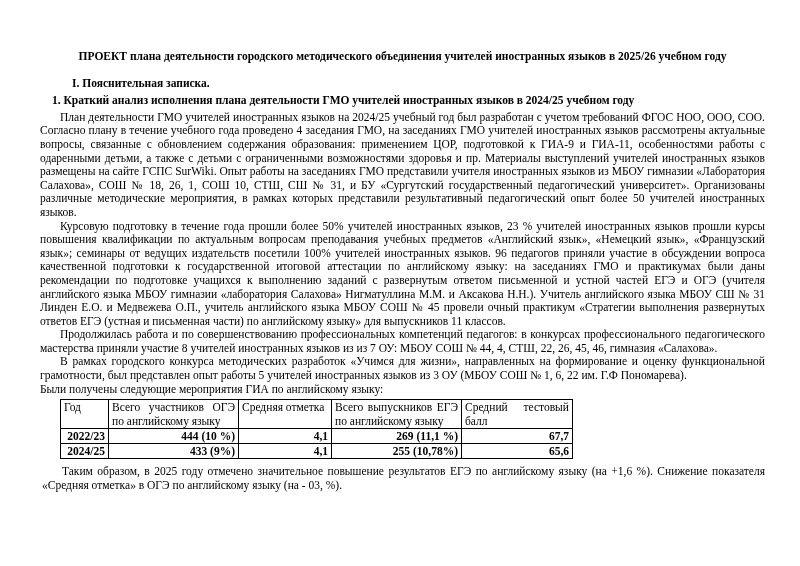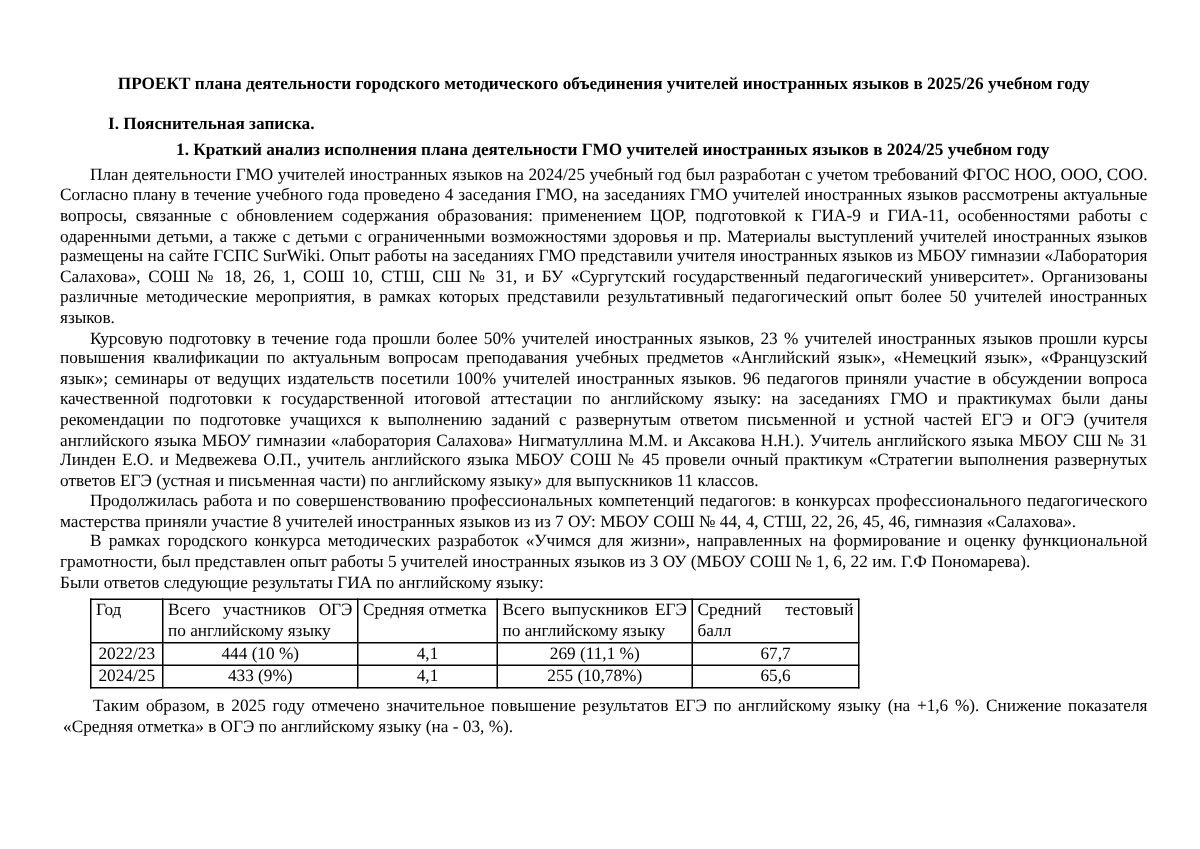--- a/index.html
+++ b/index.html
@@ -27,21 +27,20 @@
     text-align: center;
     margin: 0 0 13px 0;
   }
   .section-heading {
     font-weight: bold;
     margin: 0 0 4px 32px;
   }
   .subsection-heading {
     font-weight: bold;
     margin: 0 0 3px 12px;
-    text-align: center;
   }
   p.body-par {
     margin: 0;
     text-align: justify;
     text-indent: 20px;
   }
   p.no-indent {
     text-indent: 0;
   }
   table.results {
@@ -58,21 +57,22 @@
     font-weight: normal;
     font-size: 11.5px;
     line-height: 14px;
   }
   table.results th {
     text-align: justify;
     text-align-last: left;
     margin-left: 12px;
   }
   table.results td {
-    text-align: center;
+    text-align: right;
+    font-weight: bold;
   }
   p.closing-par {
     margin: 6px 0 0 2px;
   }
 </style>
 </head>
 <body>
 
 <div class="page">
 
@@ -83,21 +83,21 @@
   <div class="subsection-heading">1. Краткий анализ исполнения плана деятельности ГМО учителей иностранных языков в 2024/25 учебном году</div>
 
   <p class="body-par">План деятельности ГМО учителей иностранных языков на 2024/25 учебный год был разработан с учетом требований ФГОС НОО, ООО, СОО. Согласно плану в течение учебного года проведено 4 заседания ГМО, на заседаниях ГМО учителей иностранных языков рассмотрены актуальные вопросы, связанные с обновлением содержания образования: применением ЦОР, подготовкой к ГИА-9 и ГИА-11, особенностями работы с одаренными детьми, а также с детьми с ограниченными возможностями здоровья и пр. Материалы выступлений учителей иностранных языков размещены на сайте ГСПС SurWiki. Опыт работы на заседаниях ГМО представили учителя иностранных языков из МБОУ гимназии «Лаборатория Салахова», СОШ № 18, 26, 1, СОШ 10, СТШ, СШ № 31,  и БУ «Сургутский государственный педагогический университет». Организованы различные методические мероприятия, в рамках которых представили результативный педагогический опыт более 50 учителей иностранных языков.</p>
 
   <p class="body-par">Курсовую подготовку в течение года прошли более 50% учителей иностранных языков, 23 % учителей иностранных языков прошли курсы повышения квалификации по актуальным вопросам преподавания учебных предметов «Английский язык», «Немецкий язык», «Французский язык»; семинары от ведущих издательств посетили 100% учителей иностранных языков. 96 педагогов приняли участие в обсуждении вопроса качественной подготовки к государственной итоговой аттестации по английскому языку: на заседаниях ГМО и практикумах были даны рекомендации по подготовке учащихся к выполнению заданий с развернутым ответом письменной и устной частей ЕГЭ и ОГЭ (учителя английского языка МБОУ гимназии «лаборатория Салахова» Нигматуллина М.М. и Аксакова Н.Н.). Учитель английского языка МБОУ СШ № 31 Линден Е.О. и Медвежева  О.П., учитель английского языка МБОУ СОШ № 45 провели очный практикум «Стратегии выполнения развернутых ответов ЕГЭ (устная и письменная части) по английскому языку» для выпускников 11 классов.</p>
 
   <p class="body-par">Продолжилась работа и по совершенствованию профессиональных компетенций педагогов: в конкурсах профессионального педагогического мастерства приняли участие 8 учителей иностранных языков из из 7 ОУ: МБОУ СОШ № 44, 4, СТШ, 22, 26, 45, 46, гимназия «Салахова».</p>
 
   <p class="body-par">В рамках городского конкурса методических разработок «Учимся для жизни», направленных на формирование и оценку функциональной грамотности, был представлен опыт работы 5 учителей иностранных языков из 3 ОУ (МБОУ СОШ № 1, 6, 22 им. Г.Ф Пономарева).</p>
 
-  <p class="body-par no-indent">Были ответов следующие результаты ГИА по английскому языку:</p>
+  <p class="body-par no-indent">Были получены следующие мероприятия ГИА по английскому языку:</p>
 
   <table class="results">
     <colgroup>
         <col style="width: 48px;">
         <col style="width: 130px;">
         <col style="width: 93px;">
         <col style="width: 130px;">
         <col style="width: 111px;">
       </colgroup>
     <thead>

